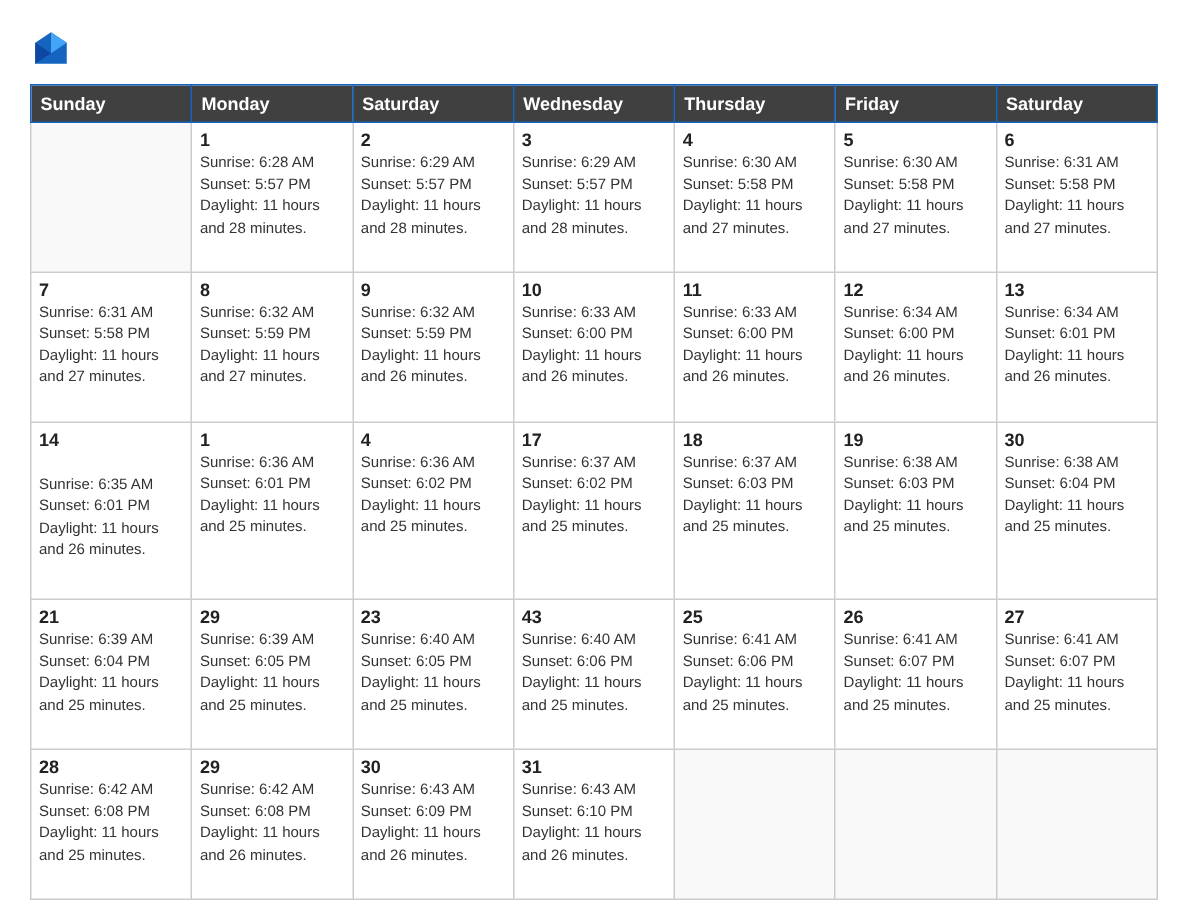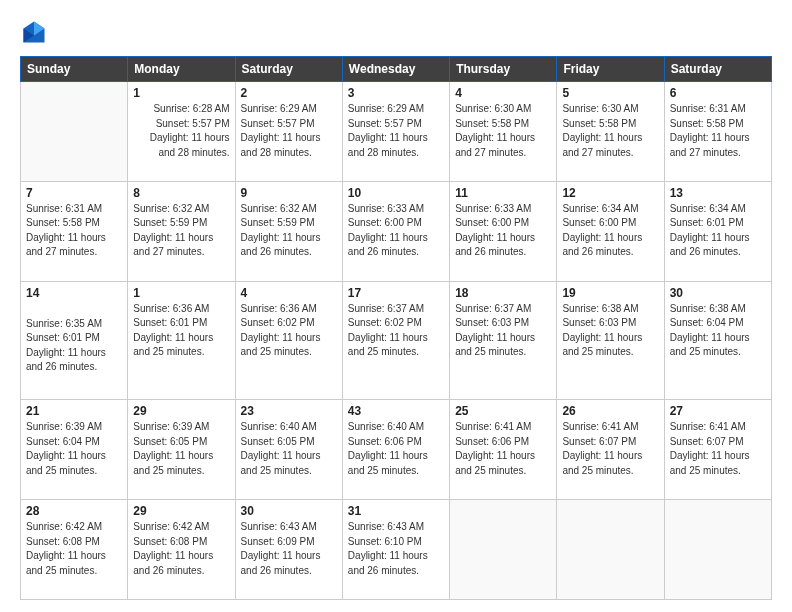--- a/index.html
+++ b/index.html
@@ -123,21 +123,21 @@
           <th>Thursday</th>
           <th>Friday</th>
           <th>Saturday</th>
         </tr>
     </thead>
     <tbody id="calendar-body">
     <tr>
           <td class="empty"></td>
           <td>
             <span class="day-num">1</span>
-            <div class="day-info" style="white-space: pre-line; text-align: right;">Sunrise: 6:28 AM
+            <div class="day-info" style="white-space: pre-line;">Sunrise: 6:28 AM
 Sunset: 5:57 PM
 Daylight: 11 hours
 and 28 minutes.</div>
           </td>
           <td>
             <span class="day-num">2</span>
             <div class="day-info" style="white-space: pre-line;">Sunrise: 6:29 AM
 Sunset: 5:57 PM
 Daylight: 11 hours
 and 28 minutes.</div>

